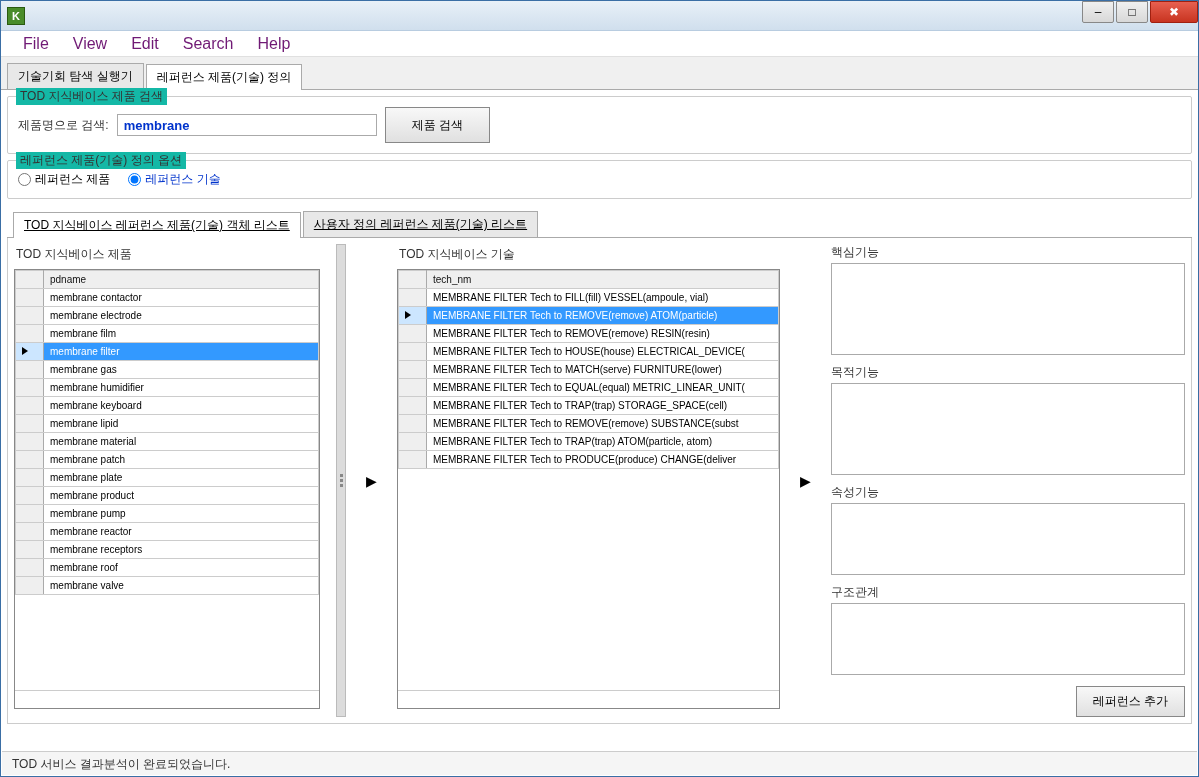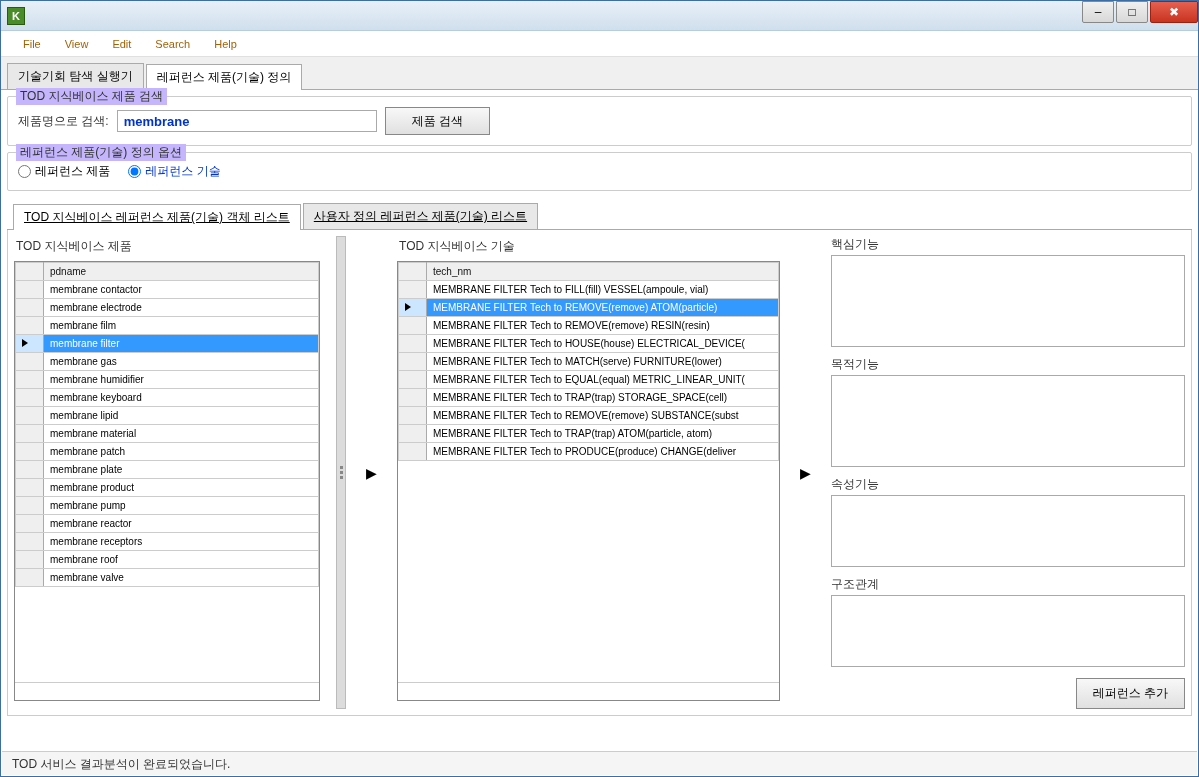--- a/index.html
+++ b/index.html
@@ -8,35 +8,35 @@
 .window { position: absolute; top: 0; left: 0; right: 0; bottom: 0; background: #fff; border: 1px solid #3a6ea5; box-shadow: 0 0 6px rgba(0,0,0,0.3); }
 
 .titlebar { height: 30px; background: linear-gradient(to bottom, #e8f0f8, #d0dfed); display: flex; align-items: center; padding: 0 0 0 6px; border-bottom: 1px solid #b8cce0; }
 .titlebar .app-icon { width: 18px; height: 18px; background: #4a8c2a; border: 1px solid #2a5a10; display: flex; align-items: center; justify-content: center; color: #fff; font-weight: bold; font-size: 11px; margin-right: 6px; }
 .titlebar .title { color: #2a3a4a; font-size: 13px; flex: 1; }
 .titlebar .win-controls { display: flex; height: 100%; margin-left: auto; }
 .titlebar .win-btn { width: 32px; height: 22px; border: 1px solid #888; background: linear-gradient(to bottom, #f0f0f0, #d8d8d8); display: flex; align-items: center; justify-content: center; margin-left: 2px; font-size: 12px; border-radius: 0 0 2px 2px; }
 .titlebar .win-btn.close { background: linear-gradient(to bottom, #e76050, #c83420); color: #fff; width: 48px; border-color: #a02010; }
 
 .menubar { height: 26px; background: #fff; display: flex; align-items: center; padding: 0 10px; gap: 0; border-bottom: 1px solid #e0e0e0; }
-.menubar .menu-item { padding: 4px 12px; font-size: 11px; color: #a16207; }
+.menubar .menu-item { padding: 4px 12px; font-size: 16px; color: #701a75; }
 
 .tabstrip { display: flex; padding: 6px 6px 0 6px; background: #f0f0f0; border-bottom: 1px solid #aaa; }
 .tabstrip .tab { padding: 4px 10px; border: 1px solid #aaa; background: #e8e8e8; margin-right: 2px; border-bottom: none; font-size: 12px; }
 .tabstrip .tab.active { background: #fff; position: relative; top: 1px; }
 
 .content { padding: 6px; background: #fff; }
 
 .groupbox { border: 1px solid #ccc; padding: 10px; margin-bottom: 6px; border-radius: 2px; position: relative; }
-.groupbox .legend { position: absolute; top: -9px; left: 8px; background: #c4b5fd; padding: 0 4px; font-size: 12px; color: #333; }
+.groupbox .legend { position: absolute; top: -9px; left: 8px; background: #14b8a6; padding: 0 4px; font-size: 12px; color: #333; }
 
 .search-row { display: flex; align-items: center; gap: 8px; }
 .search-row label { font-size: 12px; color: #333; }
 .search-row input[type=text] { width: 260px; height: 22px; border: 1px solid #aaa; padding: 0 6px; font-size: 13px; color: #0033cc; font-weight: 600; }
-.search-row button { height: 28px; padding: 0 26px; border: 1px solid #888; background: linear-gradient(to bottom, #f8f8f8, #e0e0e0); font-size: 12px; }
+.search-row button { height: 36px; padding: 0 26px; border: 1px solid #888; background: linear-gradient(to bottom, #f8f8f8, #e0e0e0); font-size: 12px; }
 
 .radio-row { display: flex; align-items: center; gap: 18px; }
 .radio-row label { display: flex; align-items: center; gap: 4px; font-size: 12px; }
 .radio-row label.selected { color: #0033cc; }
 
 .inner-tabs { display: flex; padding: 6px 6px 0 6px; border-bottom: 1px solid #aaa; margin-top: 6px; text-decoration: underline; }
 .inner-tabs .tab { padding: 4px 10px; border: 1px solid #aaa; background: #e8e8e8; margin-right: 2px; border-bottom: none; font-size: 12px; }
 .inner-tabs .tab.active { background: #fff; position: relative; top: 1px; }
 
 .panel-row { display: flex; gap: 16px; padding: 6px; border: 1px solid #ccc; border-top: none; }

